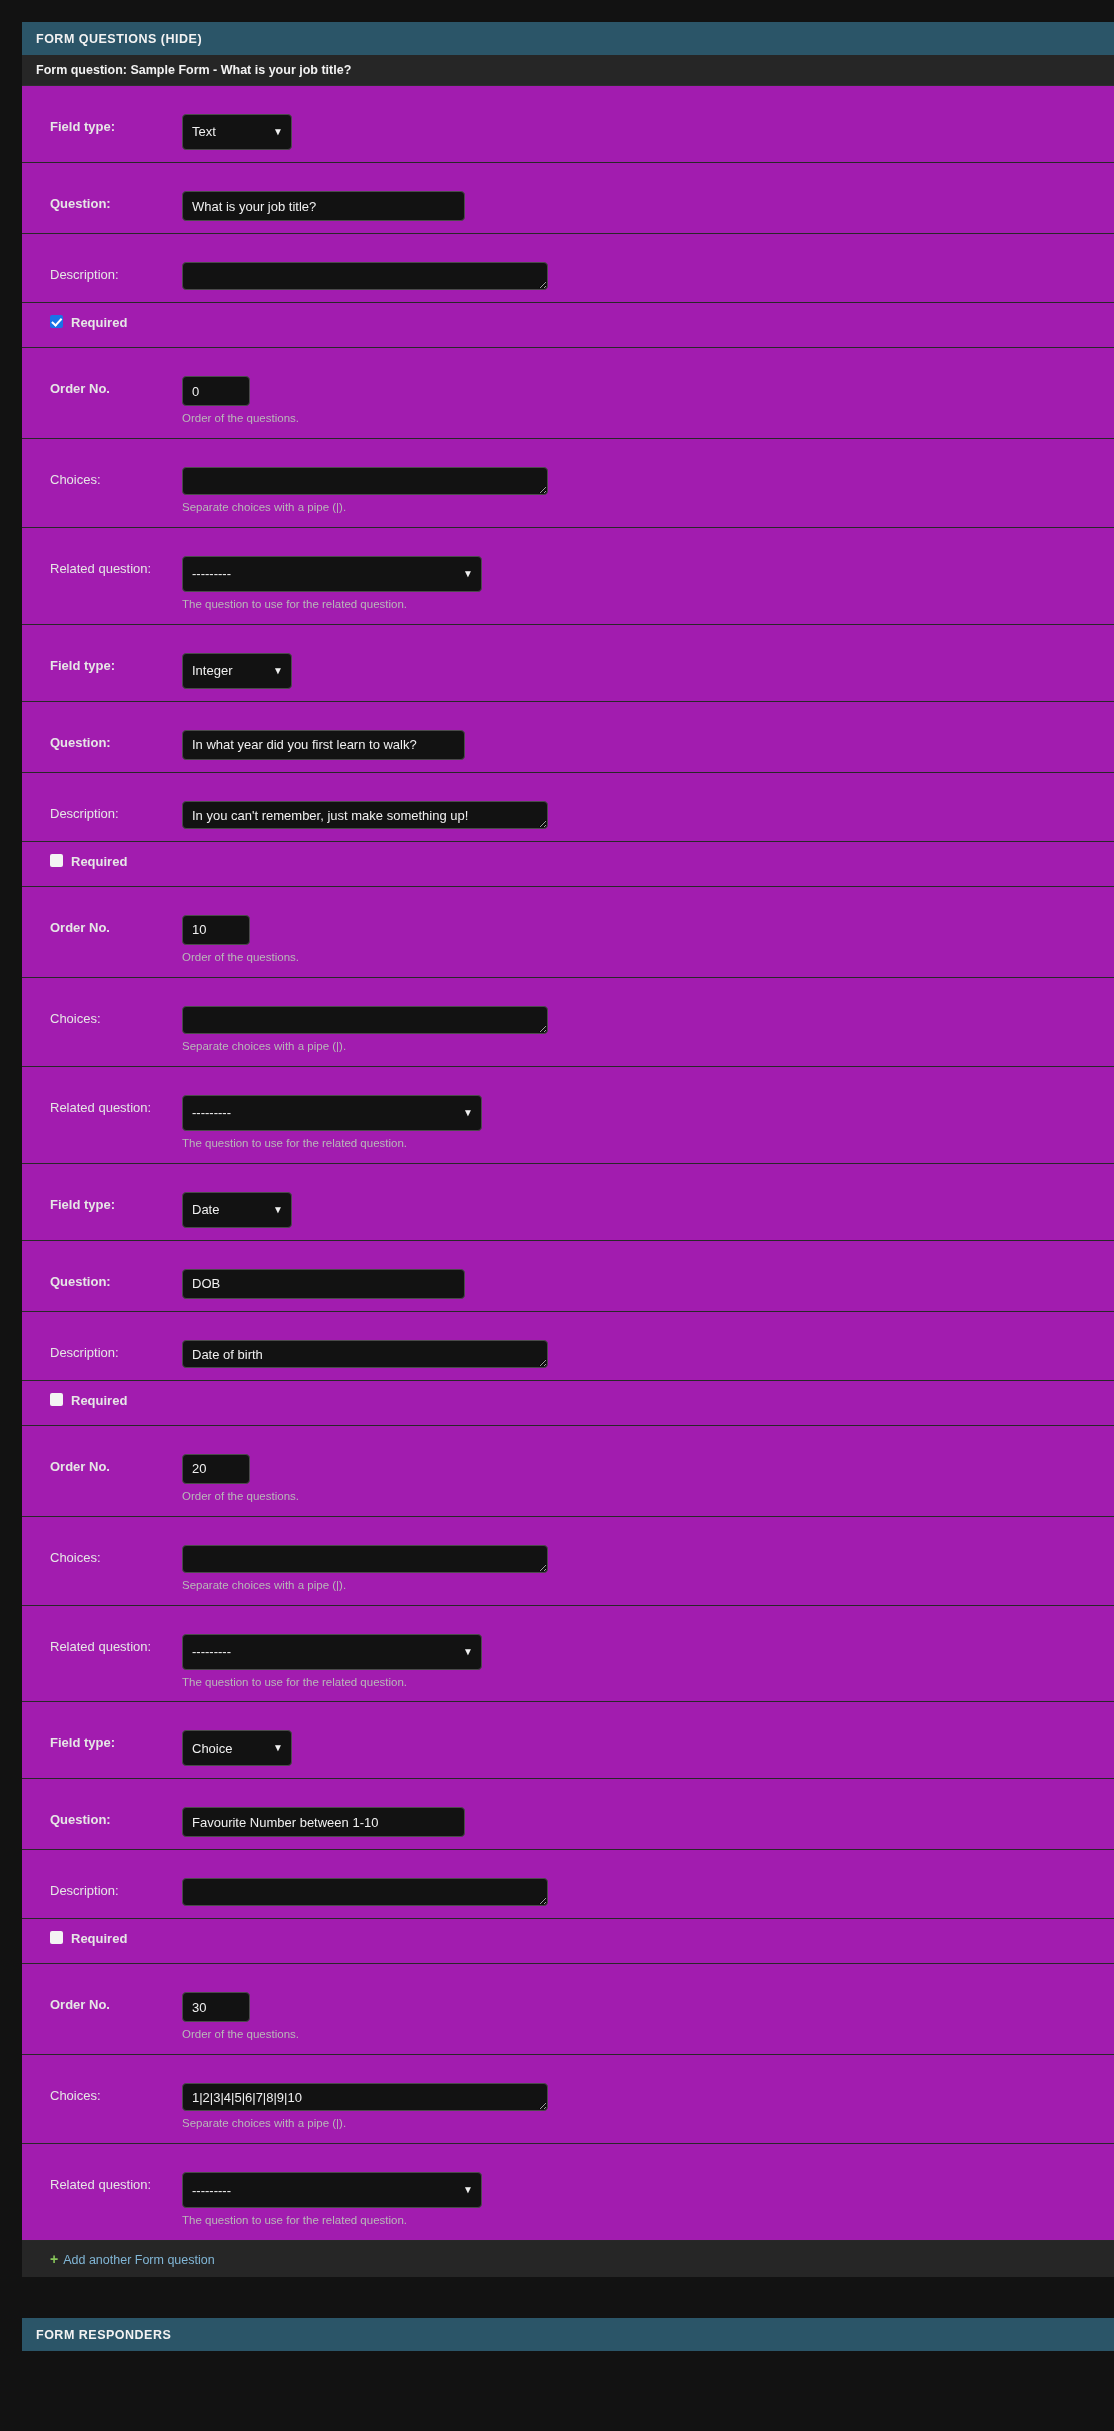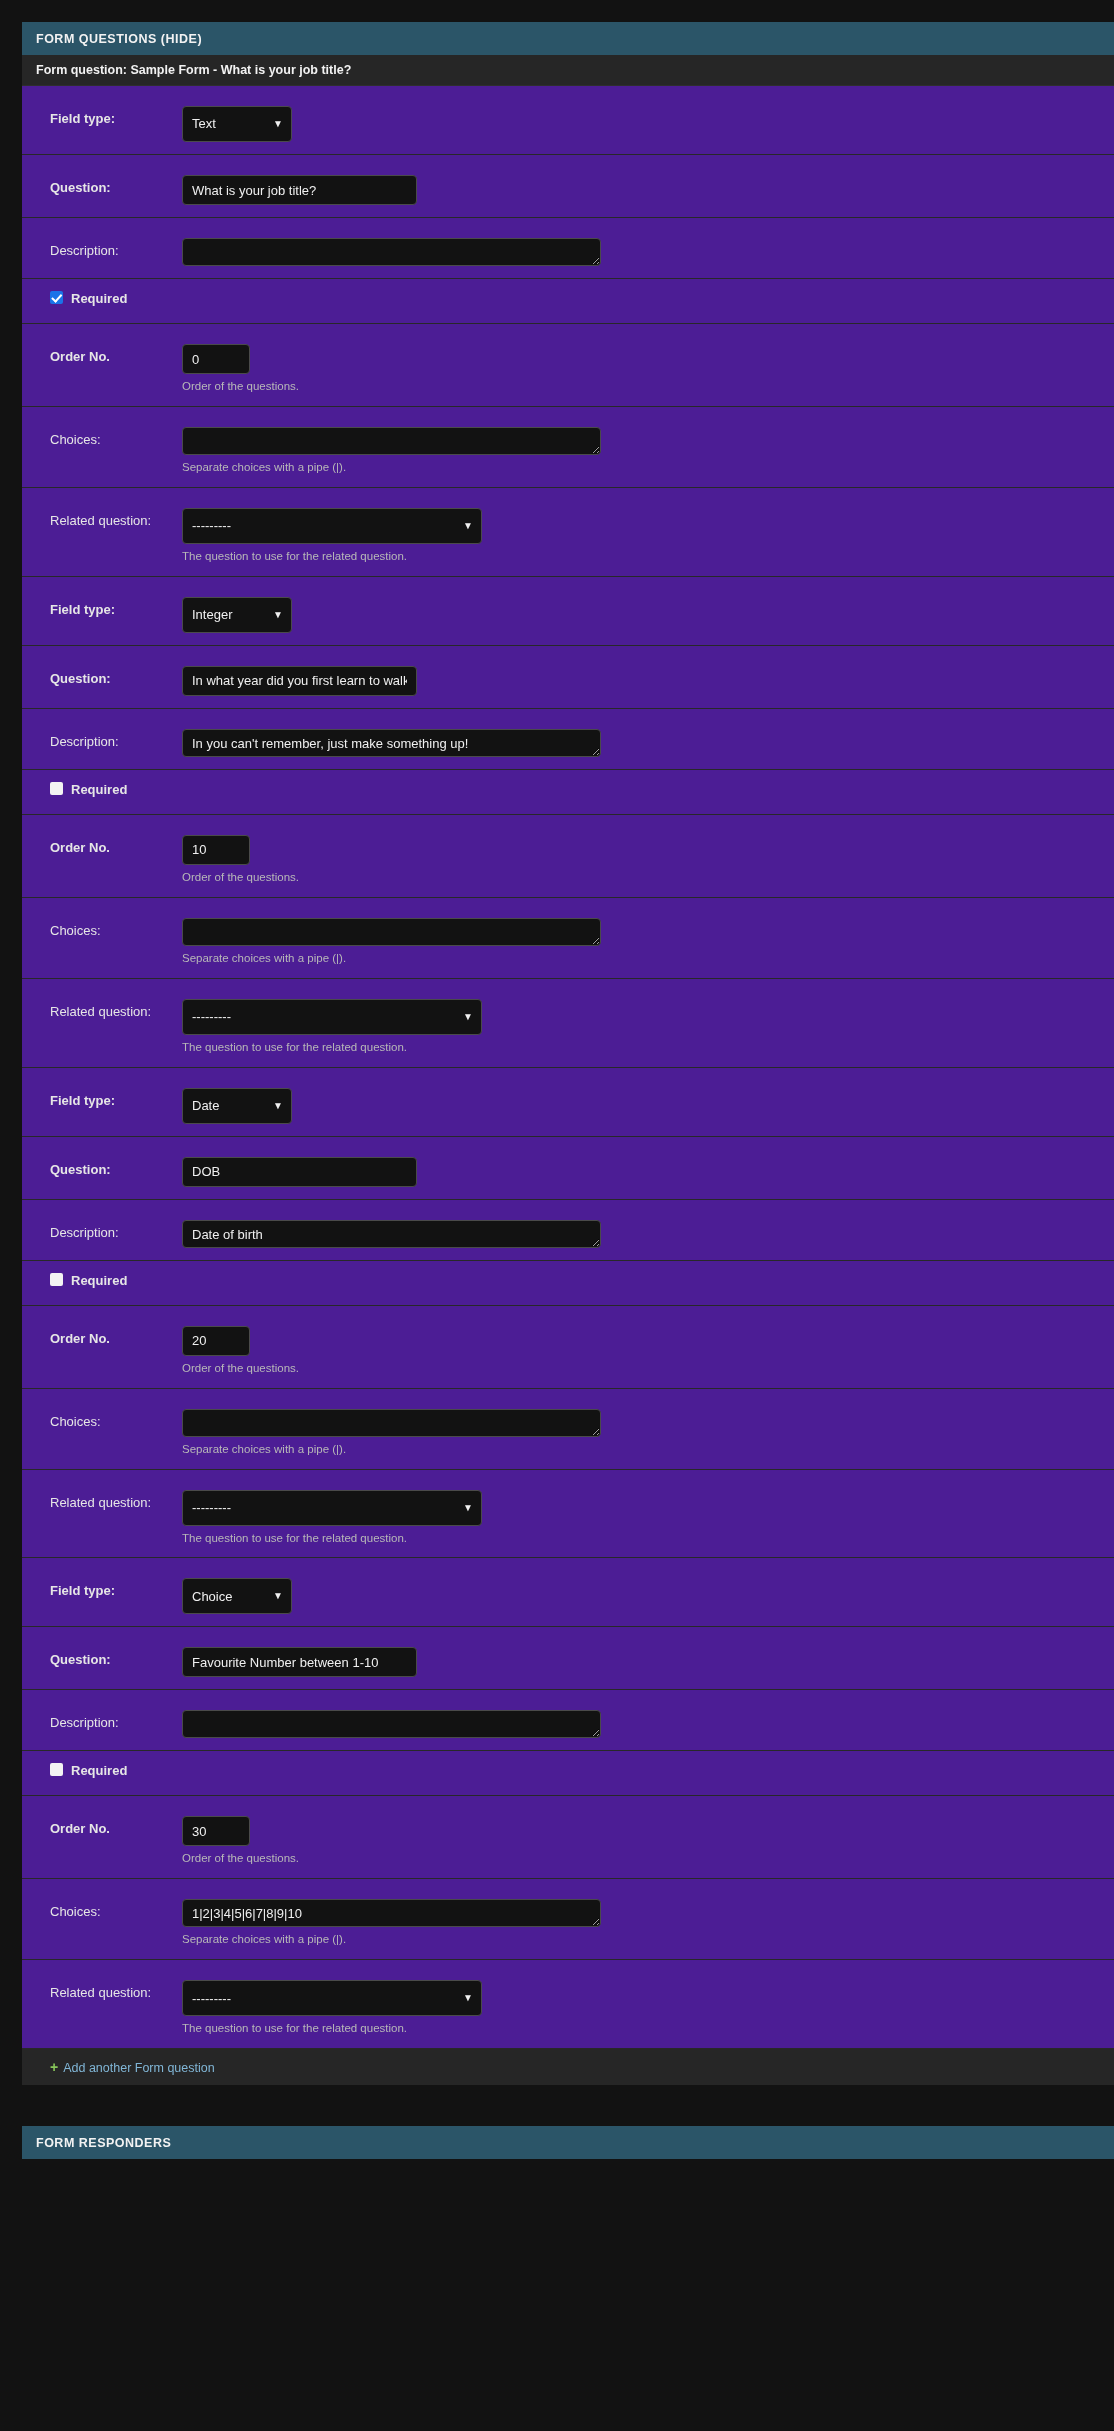--- a/index.html
+++ b/index.html
@@ -34,26 +34,26 @@
   .inline-title {
     background: #262626;
     color: #f2f2f2;
     font-size: 12.5px;
     font-weight: bold;
     padding: 8px 14px 8px 14px;
     border-bottom: 1px solid #2e2e2e;
   }
 
   .row {
-    padding: 20px 14px 12px 14px;
+    padding: 28px 14px 12px 14px;
     border-bottom: 1px solid #282828;
     display: flex;
     align-items: flex-start;
     min-height: 45px;
-    background: #4c1d95;
+    background: #a21caf;
   }
   .row.checkbox-row { padding-top: 12px; padding-bottom: 12px; }
 
   .lbl {
     width: 146px;
     flex: 0 0 146px;
     color: #e6e6e6;
     font-size: 13px;
     padding-top: 5px;
     padding-left: 14px;
@@ -101,32 +101,32 @@
   input.f-text {
     background-color: #121212;
     color: #f0f0f0;
     border: 1px solid #4a4a4a;
     border-radius: 4px;
     font-family: "Liberation Sans", sans-serif;
     font-size: 13px;
     padding: 6px 9px;
     height: 30px;
   }
-  .in-question { width: 235px; }
+  .in-question { width: 283px; }
   .in-order { width: 68px; }
 
   textarea.f-area {
     background-color: #121212;
     color: #f0f0f0;
     border: 1px solid #4a4a4a;
     border-radius: 4px;
     font-family: "Liberation Sans", sans-serif;
     font-size: 13px;
     padding: 6px 9px;
-    width: 419px;
+    width: 366px;
     height: 28px;
     resize: vertical;
     overflow: hidden;
     line-height: 1.2;
     display: block;
   }
 
   .cb-line { display: flex; padding-left: 14px; font-weight: bold; }
   .cb {
     width: 13px; height: 13px;

